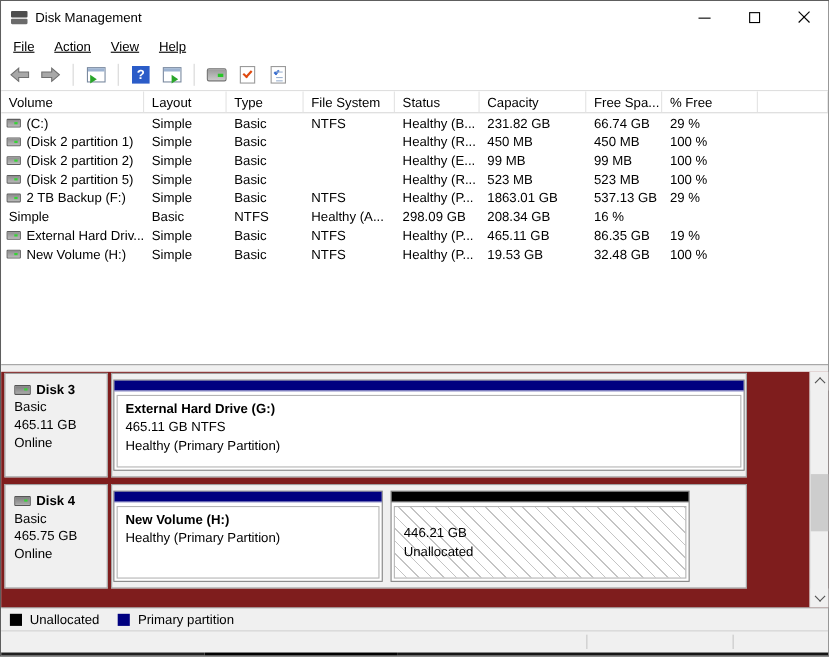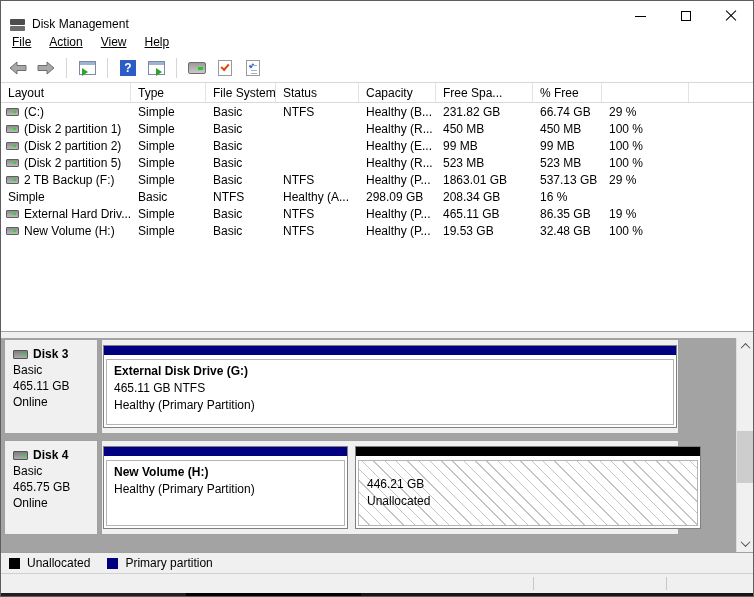--- a/index.html
+++ b/index.html
@@ -2,21 +2,21 @@
 <html><head>
 <meta charset="utf-8">
 <style>
   * { margin:0; padding:0; box-sizing:border-box; }
   html,body { width:754px; height:597px; }
   body { font-family:"Liberation Sans","DejaVu Sans",sans-serif; font-size:12px; color:#000; background:#fff; }
 
   .window { position:relative; width:754px; height:597px; border:1px solid #5e5e5e; background:#fff; overflow:hidden; }
 
   
-  .titlebar { height:30px; display:flex; align-items:flex-end; background:#fff; }
+  .titlebar { height:30px; display:flex; align-items:center; background:#fff; }
   .title-icon { width:16px; height:12px; margin:0 6px 0 9px; position:relative; }
   .title-icon .tray { position:absolute; left:0; top:0; width:15px; height:6px; background:#4d4d4d; border-radius:1px; }
   .title-icon .tray2 { position:absolute; left:0; top:7px; width:15px; height:5px; background:#6b6b6b; border-radius:1px; }
   .title-text { font-size:12px; }
   .win-controls { margin-left:auto; display:flex; height:100%; }
   .win-btn { width:45px; height:100%; display:flex; align-items:center; justify-content:center; }
   .glyph-min { width:11px; height:1px; background:#000; display:block; }
   .glyph-max { width:10px; height:10px; border:1px solid #000; display:block; }
   .glyph-close { width:12px; height:12px; position:relative; display:block; }
   .glyph-close::before,.glyph-close::after { content:""; position:absolute; left:-1px; top:5px; width:14px; height:1px; background:#000; }
@@ -53,39 +53,39 @@
   .lv-row { height:17px; }
   .lv-row .cell { display:flex; align-items:center; padding-left:7px; white-space:nowrap; overflow:hidden; }
   .lv-row .cell.vol { padding-left:5px; gap:5px; }
   .vol-ic { flex:0 0 auto; position:relative; width:13px; height:8px; background:linear-gradient(#8d8d8d,#b9b9b9); border:1px solid #5f5f5f; border-radius:1px; }
   .vol-ic::after { content:""; position:absolute; right:2px; top:2px; width:3px; height:2px; background:#35d435; }
 
   
   .splitter { height:7px; background:#f0f0f0; border-top:1px solid #a0a0a0; }
 
   
-  .diskpane { position:relative; height:214px; background:#a3a3a3; }
+  .diskpane { position:relative; height:214px; background:#7f1d1d; }
   .disk-row { position:absolute; left:3px; right:18px; height:95px; }
   .disk-row.d3 { top:1px; }
   .disk-row.d4 { top:102px; }
   .disk-info { position:absolute; left:0; top:0; width:94px; height:95px; background:#f0f0f0; border:1px solid #a0a0a0; padding:6px 0 0 8px; line-height:16px; }
   .disk-title { display:flex; align-items:center; gap:5px; font-weight:bold; }
   .disk-ic { position:relative; width:15px; height:9px; background:linear-gradient(#7e7e7e,#aaa); border:1px solid #555; border-radius:1px; }
   .disk-ic::after { content:""; position:absolute; right:2px; top:2px; width:3px; height:2px; background:#35d435; }
   .part-strip { position:absolute; left:97px; top:0; width:578px; height:95px; border:1px solid #a0a0a0; background:#f0f0f0; }
   .part-box { position:absolute; top:5px; bottom:5px; border:1px solid #808080; background:#fff; }
   .part-box .colorbar { height:10px; border-bottom:1px solid #fff; }
   .colorbar.primary { background:#000080; }
   .colorbar.unalloc { background:#000; }
   .part-body { position:absolute; left:2px; right:2px; top:13px; bottom:2px; border:1px solid #b4b4b4; background:#fff; padding:3px 7px; line-height:17px; overflow:hidden; }
   .part-body .plabel { font-weight:bold; }
   .part-body.hatch { background:repeating-linear-gradient(45deg,#fff 0 7px,#c4c4c4 7px 8px); display:flex; flex-direction:column; justify-content:center; padding-left:8px; }
   .pb-g { left:1px; width:574px; }
   .pb-h { left:1px; width:245px; }
-  .pb-u { left:253px; width:346px; }
+  .pb-u { left:253px; width:272px; }
 
   
   .vscroll { position:absolute; right:0; top:0; width:17px; height:214px; background:#f0f0f0; border-left:1px solid #dedede; }
   .sb-btn { position:absolute; left:0; width:17px; height:17px; display:flex; align-items:center; justify-content:center; background:#f0f0f0; }
   .sb-btn.up { top:0; } .sb-btn.down { bottom:0; }
   .chev { width:7px; height:7px; border-left:1.5px solid #505050; border-top:1.5px solid #505050; }
   .chev.up { transform:rotate(45deg) translate(1px,1px); }
   .chev.down { transform:rotate(225deg) translate(1px,1px); }
   .sb-thumb { position:absolute; left:0; top:93px; width:17px; height:52px; background:#cdcdcd; }
 
@@ -179,20 +179,21 @@
           <span class="check blue"></span>
           <span class="line" style="top:4px;"></span>
           <span class="line" style="top:9px;"></span>
           <span class="line" style="top:12px;"></span>
         </span>
     </div>
   </div>
 
   <div class="listview">
     <div class="lv-grid lv-header">
+      <span class="hcell">Volume</span>
       <span class="hcell">Layout</span>
       <span class="hcell">Type</span>
       <span class="hcell">File System</span>
       <span class="hcell">Status</span>
       <span class="hcell">Capacity</span>
       <span class="hcell">Free Spa...</span>
       <span class="hcell">% Free</span>
       <span class="hcell"></span>
     </div>
 
@@ -317,21 +318,21 @@
             <span>Disk 3</span>
           </div>
         <div>Basic</div>
         <div>465.11 GB</div>
         <div>Online</div>
       </div>
       <div class="part-strip">
         <div class="part-box pb-g">
           <div class="colorbar primary"></div>
           <div class="part-body">
-            <div class="plabel">External Disk Drive  (G:)</div>
+            <div class="plabel">External Hard Drive  (G:)</div>
             <div>465.11 GB NTFS</div>
             <div>Healthy (Primary Partition)</div>
           </div>
         </div>
       </div>
     </div>
 
     <div class="disk-row d4">
       <div class="disk-info">
         <div class="disk-title">

